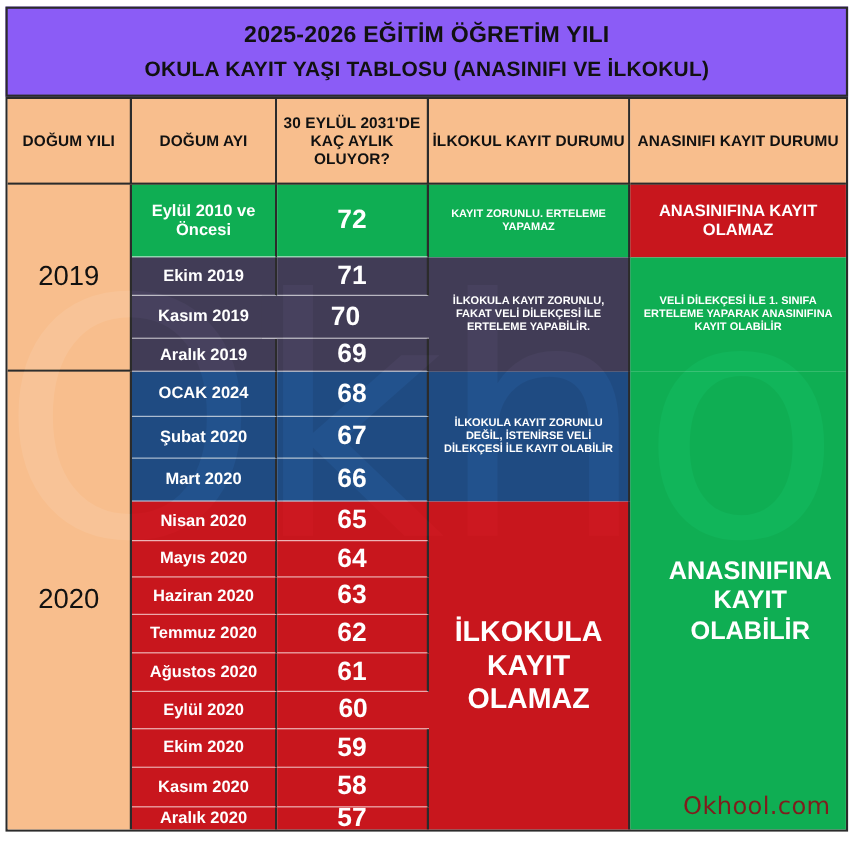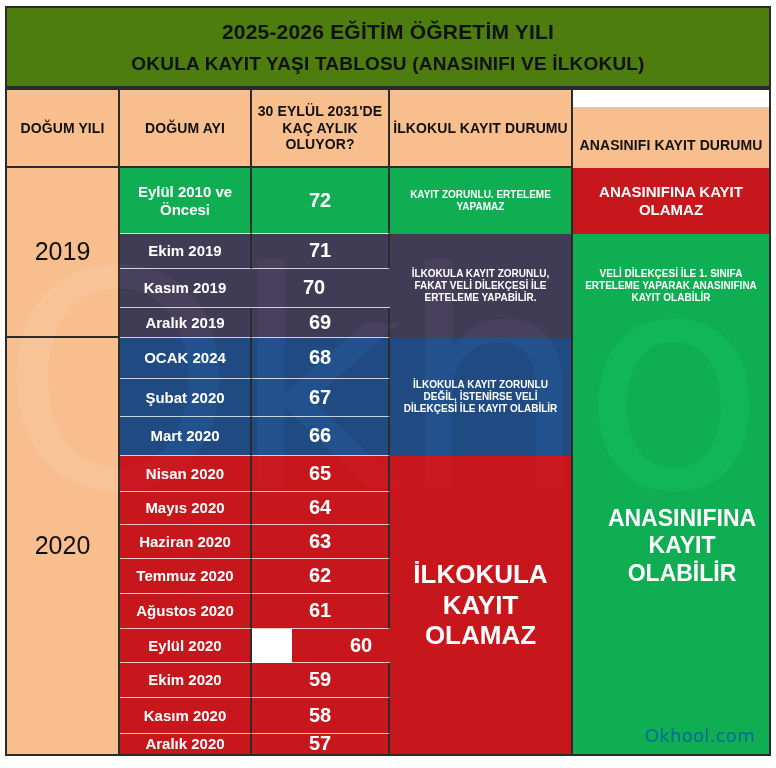--- a/index.html
+++ b/index.html
@@ -39,21 +39,21 @@
     mix-blend-mode: overlay;
   }
 
   
   .title-block {
     position: absolute;
     left: 5px;
     top: 6px;
     width: 766px;
     height: 82px;
-    background: #4d7c0f;
+    background: #8b5cf6;
     border: 2px solid #2b2b2b;
     box-sizing: border-box;
     display: flex;
     flex-direction: column;
     align-items: center;
     justify-content: center;
     z-index: 1;
   }
   .title-line1 {
     font-size: 21px;
@@ -122,21 +122,21 @@
   .monthcell {
     color: #ffffff;
     font-size: 15px;
     font-weight: bold;
     border-right: 2px solid #2b2b2b;
     border-bottom: 1px solid rgba(255,255,255,0.75);
     padding: 0 4px;
   }
   .countcell {
     color: #ffffff;
-    font-size: 20px;
+    font-size: 24px;
     font-weight: bold;
     border-right: 2px solid #2b2b2b;
     border-bottom: 1px solid rgba(255,255,255,0.75);
   }
   .monthcell.nb, .countcell.nb { border-bottom: none; }
 
   
   .statuscell {
     color: #ffffff;
     font-weight: bold;
@@ -152,22 +152,22 @@
 
   .fs-small  { font-size: 10px; text-align: center; }
   .fs-mid    { font-size: 15px; }
   .fs-big    { font-size: 26px; }
   .fs-bigger { font-size: 23px; padding-left: 28px; }
 
   .brand {
     position: absolute;
     right: 14px;
     bottom: 8px;
-    color: #0369a1;
-    font-size: 18px;
+    color: #7f1d1d;
+    font-size: 22px;
     font-family: "DejaVu Sans", sans-serif;
     font-weight: 400;
     letter-spacing: 0.3px;
     z-index: 5;
   }
 </style>
 </head>
 <body>
 
 <div class="page">
@@ -176,21 +176,21 @@
     <div class="title-line1">2025-2026 EĞİTİM ÖĞRETİM YILI</div>
     <div class="title-line2">OKULA KAYIT YAŞI TABLOSU (ANASINIFI VE İLKOKUL)</div>
   </div>
 
   <div class="table-frame">
 
     <div class="cell hdr" style="left:0px;   top:0px; width:113px; height:78px;">DOĞUM YILI</div>
     <div class="cell hdr" style="left:113px; top:0px; width:132px; height:78px;">DOĞUM AYI</div>
     <div class="cell hdr" style="left:245px; top:0px; width:138px; height:78px;">30 EYLÜL 2031'DE  KAÇ AYLIK OLUYOR?</div>
     <div class="cell hdr" style="left:383px; top:0px; width:183px; height:78px;">İLKOKUL KAYIT DURUMU</div>
-    <div class="cell hdr last" style="left:566px; top:17px; width:196px; height:78px;">ANASINIFI KAYIT DURUMU</div>
+    <div class="cell hdr last" style="left:566px; top:0px; width:196px; height:78px;">ANASINIFI KAYIT DURUMU</div>
 
     <div class="cell yearcell" style="left:0px; top:78px;  width:113px; height:170px;">2019</div>
     <div class="cell yearcell bottom" style="left:0px; top:248px; width:113px; height:416px;">2020</div>
 
     <div class="cell monthcell s-green" style="left:113px; top:78px;  width:132px; height:66px;">Eylül 2010 ve Öncesi</div>
     <div class="cell monthcell s-purple" style="left:113px; top:144px; width:132px; height:35px;">Ekim 2019</div>
     <div class="cell monthcell s-purple" style="left:113px; top:179px; width:132px; height:39px;">Kasım 2019</div>
     <div class="cell monthcell s-purple" style="left:113px; top:218px; width:132px; height:30px;">Aralık 2019</div>
     <div class="cell monthcell s-blue" style="left:113px; top:248px; width:132px; height:41px;">OCAK 2024</div>
     <div class="cell monthcell s-blue" style="left:113px; top:289px; width:132px; height:38px;">Şubat 2020</div>
@@ -210,21 +210,21 @@
     <div class="cell countcell s-purple" style="left:231px; top:179px; width:154px; height:39px;">70</div>
     <div class="cell countcell s-purple" style="left:245px; top:218px; width:138px; height:30px;">69</div>
     <div class="cell countcell s-blue" style="left:245px; top:248px; width:138px; height:41px;">68</div>
     <div class="cell countcell s-blue" style="left:245px; top:289px; width:138px; height:38px;">67</div>
     <div class="cell countcell s-blue" style="left:245px; top:327px; width:138px; height:39px;">66</div>
     <div class="cell countcell s-red" style="left:245px; top:366px; width:138px; height:36px;">65</div>
     <div class="cell countcell s-red" style="left:245px; top:402px; width:138px; height:33px;">64</div>
     <div class="cell countcell s-red" style="left:245px; top:435px; width:138px; height:34px;">63</div>
     <div class="cell countcell s-red" style="left:245px; top:469px; width:138px; height:35px;">62</div>
     <div class="cell countcell s-red" style="left:245px; top:504px; width:138px; height:35px;">61</div>
-    <div class="cell countcell s-red" style="left:245px; top:539px; width:140px; height:34px;margin-left:40px;">60</div>
+    <div class="cell countcell s-red" style="left:245px; top:539px; width:140px; height:34px;">60</div>
     <div class="cell countcell s-red" style="left:245px; top:573px; width:138px; height:35px;">59</div>
     <div class="cell countcell s-red" style="left:245px; top:608px; width:138px; height:36px;">58</div>
     <div class="cell countcell s-red nb" style="left:245px; top:644px; width:138px; height:20px;">57</div>
 
     <div class="cell statuscell s-green fs-small" style="left:383px; top:78px;  width:183px; height:66px;">KAYIT ZORUNLU. ERTELEME YAPAMAZ</div>
     <div class="cell statuscell s-purple fs-small" style="left:383px; top:144px; width:183px; height:104px;">İLKOKULA KAYIT ZORUNLU, FAKAT VELİ DİLEKÇESİ İLE ERTELEME YAPABİLİR.</div>
     <div class="cell statuscell s-blue fs-small" style="left:383px; top:248px; width:183px; height:118px;">İLKOKULA KAYIT ZORUNLU DEĞİL, İSTENİRSE VELİ DİLEKÇESİ İLE KAYIT OLABİLİR</div>
     <div class="cell statuscell s-red fs-big" style="left:383px; top:366px; width:183px; height:298px;">İLKOKULA KAYIT OLAMAZ</div>
 
     <div class="cell statuscell last s-red fs-mid" style="left:566px; top:78px;  width:196px; height:66px;">ANASINIFINA KAYIT OLAMAZ</div>

